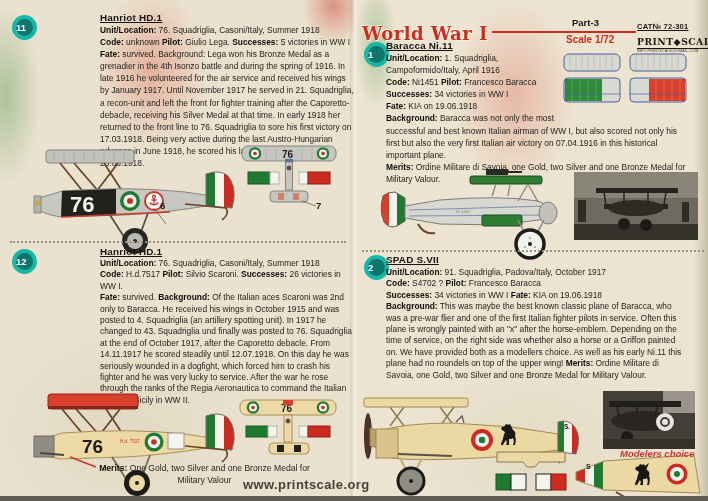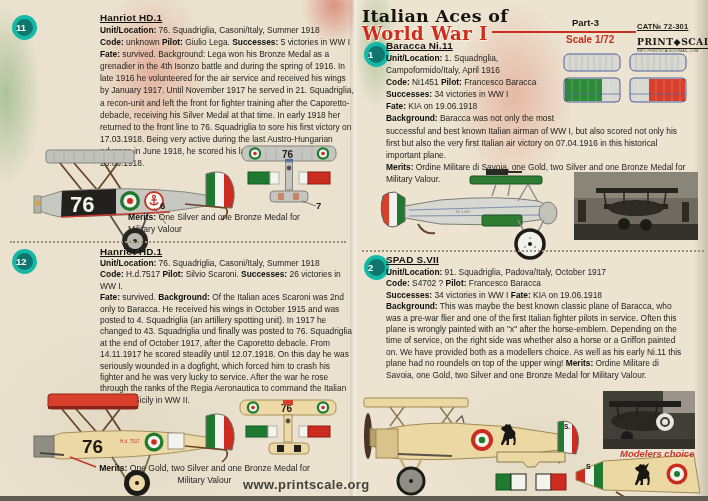--- a/index.html
+++ b/index.html
@@ -120,21 +120,20 @@
     <rect x="59" y="30" width="9" height="12" fill="#f4f4ef" stroke="#b3b3aa"></rect>
     <rect x="68" y="30" width="22" height="12" fill="#cc2b20" stroke="#8f1d15"></rect>
     <rect x="30" y="49" width="38" height="11" rx="4" fill="#c6c6c0" stroke="#84847d"></rect>
     <rect x="38" y="51" width="6" height="7" fill="#c98566"></rect>
       <rect x="53" y="51" width="6" height="7" fill="#c98566"></rect>
     <path d="M62,59 L76,64" stroke="#5a5a54" stroke-width=".8"></path>
   </svg>
 
   <div class="abs callout" style="left:160px;top:200px;">6</div>
   <div class="abs callout" style="left:316px;top:200px;">7</div>
-  <div class="abs merits" style="left:128px;top:212px;width:200px;"><b>Merits:</b> One Silver and one Bronze Medal for Military Valour</div>
 
   <div class="abs divider" style="left:10px;top:241px;width:336px;"></div>
 
   <div class="abs badge" style="left:12px;top:249px;">12</div>
   <div class="abs sec-title" style="left:100px;top:246px;">Hanriot HD.1</div>
   <div class="abs body body-tight" style="left:100px;top:258px;width:254px;"><b>Unit/Location:</b> 76. Squadriglia, Casoni/Italy, Summer 1918<br><b>Code:</b> H.d.7517 <b>Pilot:</b> Silvio Scaroni. <b>Successes:</b> 26 victories in WW I.<br><b>Fate:</b> survived. <b>Background:</b> Of the Italian aces Scaroni was 2nd only to Baracca. He received his wings in October 1915 and was posted to 4. Squadriglia (an artillery spotting unit). In 1917 he changed to 43. Squadriglia und finally was posted to 76. Squadriglia at the end of October 1917, after the Caporetto debacle. From 14.11.1917 he scored steadily until 12.07.1918. On this day he was seriously wounded in a dogfight, which forced him to crash his fighter and he was very lucky to service. After the war he rose through the ranks of the Regia Aeronautica to command the Italian forces in Sicily in WW II.</div>
 
   <svg class="abs" style="left:30px;top:391px;" width="215" height="105" viewBox="0 0 215 105">
     <rect x="18" y="3" width="90" height="15" rx="3" fill="#d8402c" stroke="#922517"></rect>
     <rect x="18" y="15" width="90" height="3" fill="#8a2318"></rect>
@@ -184,21 +183,20 @@
     <rect x="61" y="30" width="9" height="11" fill="#f4f4ef" stroke="#b3b3aa"></rect>
     <rect x="70" y="30" width="22" height="11" fill="#cc2b20" stroke="#8f1d15"></rect>
     <rect x="31" y="47" width="40" height="11" rx="4" fill="#edd9a5" stroke="#a8905c"></rect>
     <rect x="39" y="49" width="7" height="7" fill="#22201c"></rect>
       <rect x="56" y="49" width="7" height="7" fill="#22201c"></rect>
   </svg>
 
   <div class="abs merits" style="left:92px;top:463px;width:225px;text-align:center;"><b>Merits:</b> One Gold, two Silver and one Bronze Medal for Military Valour</div>
   <div class="abs website" style="left:243px;top:477px;">www.printscale.org</div>
 
-  <div class="abs title1" style="left:362px;top:6px;">Italian Aces of</div>
   <div class="abs title2" style="left:362px;top:23px;">World War I</div>
   <div class="abs rule" style="left:492px;top:31px;width:144px;"></div>
   <div class="abs part" style="left:572px;top:17px;">Part-3</div>
   <div class="abs scale" style="left:566px;top:34px;">Scale 1/72</div>
   <div class="abs brandbox" style="left:637px;top:10px;width:68px;">
     <div class="catno">CAT№ 72-301</div>
     <div class="brand">PRINT◆SCALE</div>
     <div class="contact">INFO.PRINTSCALE@GMAIL.COM</div>
   </div>
 

